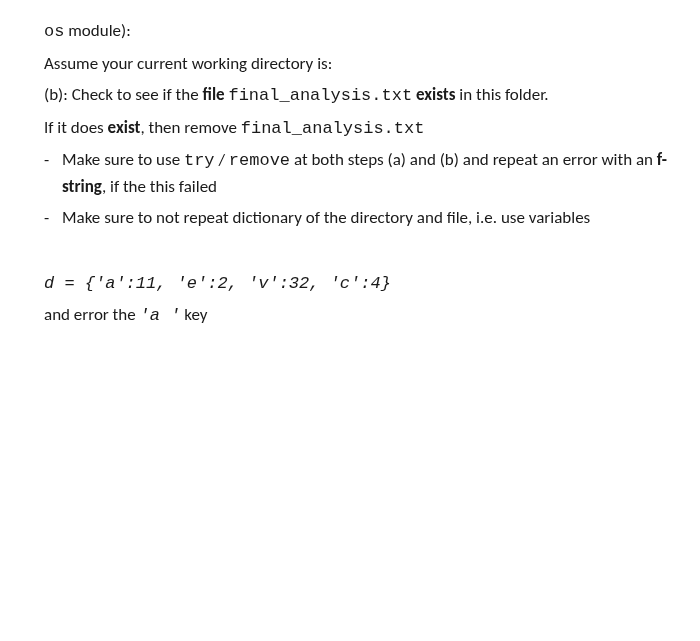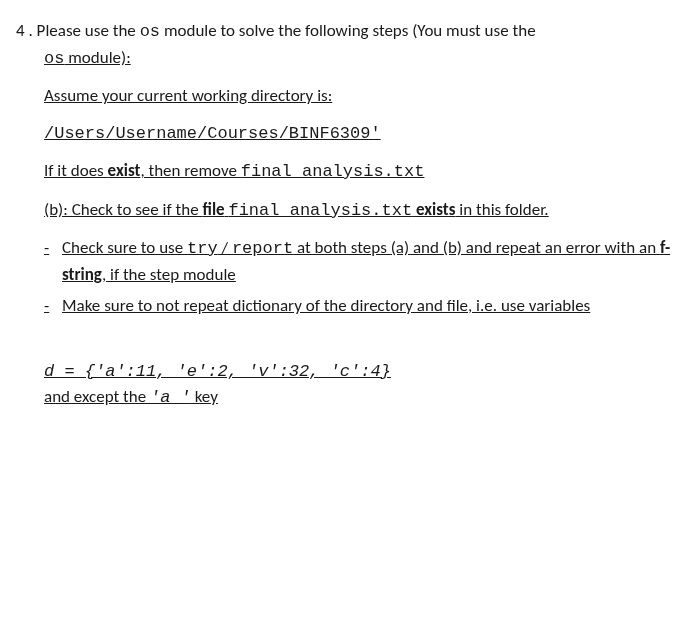--- a/index.html
+++ b/index.html
@@ -23,26 +23,26 @@
     font-weight: bold;
   }
   .q {
     margin-bottom: 28px;
   }
   .q-num {
     display: inline;
   }
   .indent {
     margin-left: 28px;
-    text-decoration: underline;
   }
   .block {
-    margin-top: 12px;
+    margin-top: 6px;
   }
   .tight {
+    margin-top: 6px;
   }
   .bullet-row {
     display: flex;
     margin-top: 6px;
   }
   .bullet-dash {
     width: 18px;
     flex: 0 0 18px;
     text-align: left;
   }
@@ -50,56 +50,50 @@
     flex: 1;
   }
   .q5 {
     margin-top: 40px;
   }
 </style>
 </head>
 <body>
 
 <div class="q">
-  <div>
-    <span class="q-num">4 .</span><span> Please use the </span><span class="mono">os</span><span> module to solve the following steps (You must use the </span>
-  </div>
   <div class="indent">
     <span class="mono">os</span><span> module):</span>
   </div>
 
   <div class="indent block">
     <div>Assume your current working directory  is:</div>
   </div>
 
 
+
   <div class="indent block">
-    <div class="mono" style="margin-top:10px">/Users/Username/Courses/BINF6309'</div>
+    <span>(b): Check to see if the </span><span class="bold">file</span><span>  </span><span class="mono">final_analysis.txt</span><span> </span><span class="bold">exists</span><span> in this folder.</span>
   </div>
 
   <div class="indent block">
     <span>If it does </span><span class="bold">exist</span><span>, then remove </span><span class="mono">final_analysis.txt</span>
   </div>
 
   <div class="indent block">
-    <span>(b): Check to see if the </span><span class="bold">file</span><span>  </span><span class="mono">final_analysis.txt</span><span> </span><span class="bold">exists</span><span> in this folder.</span>
-  </div>
-
-  <div class="indent block">
     <div class="bullet-row">
       <div class="bullet-dash">-</div>
       <div class="bullet-body">
-        <span>Check sure to use </span><span class="mono">try</span><span> / </span><span class="mono">report</span><span> at both steps (a) and (b) and repeat an error with an </span><span class="bold">f-string</span><span>, if the step module</span>
+        <span>Make sure to use </span><span class="mono">try</span><span> / </span><span class="mono">remove</span><span> at both steps (a) and (b) and repeat an error with an </span><span class="bold">f-string</span><span>, if the this failed</span>
       </div>
     </div>
     <div class="bullet-row">
       <div class="bullet-dash">-</div>
       <div class="bullet-body">Make sure to not repeat dictionary of the directory and file, i.e. use variables</div>
     </div>
   </div>
 </div>
 
 <div class="q q5">
   <div class="indent tight mono italic">d =  {'a':11, 'e':2, 'v':32, 'c':4}</div>
   <div class="indent tight">
-    <span>and except the </span><span class="mono italic"> 'a '</span><span> key</span>
+    <span>and error the </span><span class="mono italic"> 'a '</span><span> key</span>
   </div>
 </div>
 
 </body></html>

